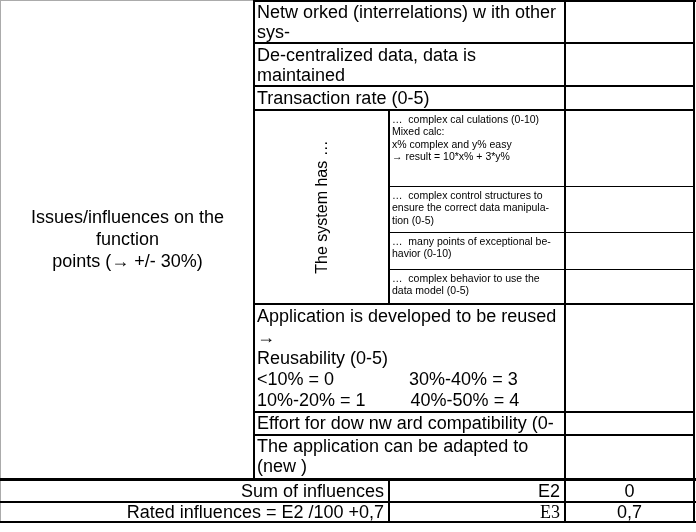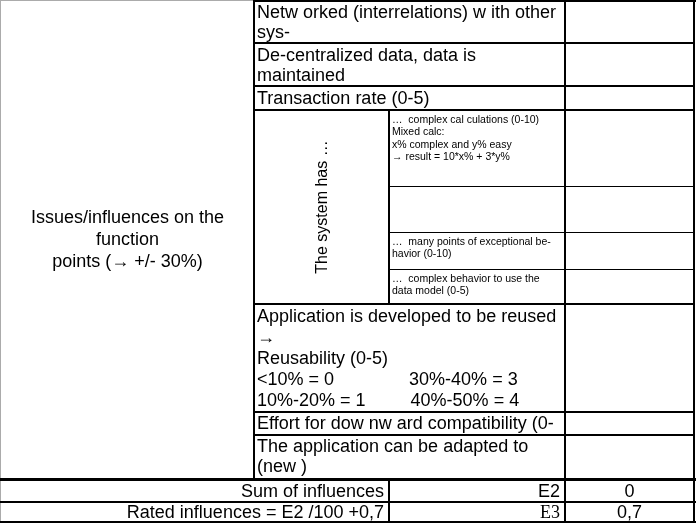--- a/index.html
+++ b/index.html
@@ -69,20 +69,23 @@
 
   <div class="rot-wrap">
     <span class="rot-text">The system has …</span>
   </div>
 
   <div class="cell small" style="left:392px;top:113px;width:170px;height:71px;">…  complex cal culations (0-10)
 Mixed calc:
 x% complex and y% easy
 → result = 10*x% + 3*y%</div>
 
+  <div class="cell small" style="left:392px;top:189px;width:170px;height:41px;">…  complex control structures to
+ensure the correct data manipula-
+tion (0-5)</div>
 
   <div class="cell small" style="left:392px;top:235px;width:170px;height:32px;">…  many points of exceptional be-
 havior (0-10)</div>
 
   <div class="cell small" style="left:392px;top:272px;width:170px;height:29px;">…  complex behavior to use the
 data model (0-5)</div>
 
   <div class="cell" style="left:257px;top:306px;width:306px;height:104px;line-height:21px;">Application is developed to be reused →
 Reusability (0-5)
 &lt;10% = 0               30%-40% = 3

